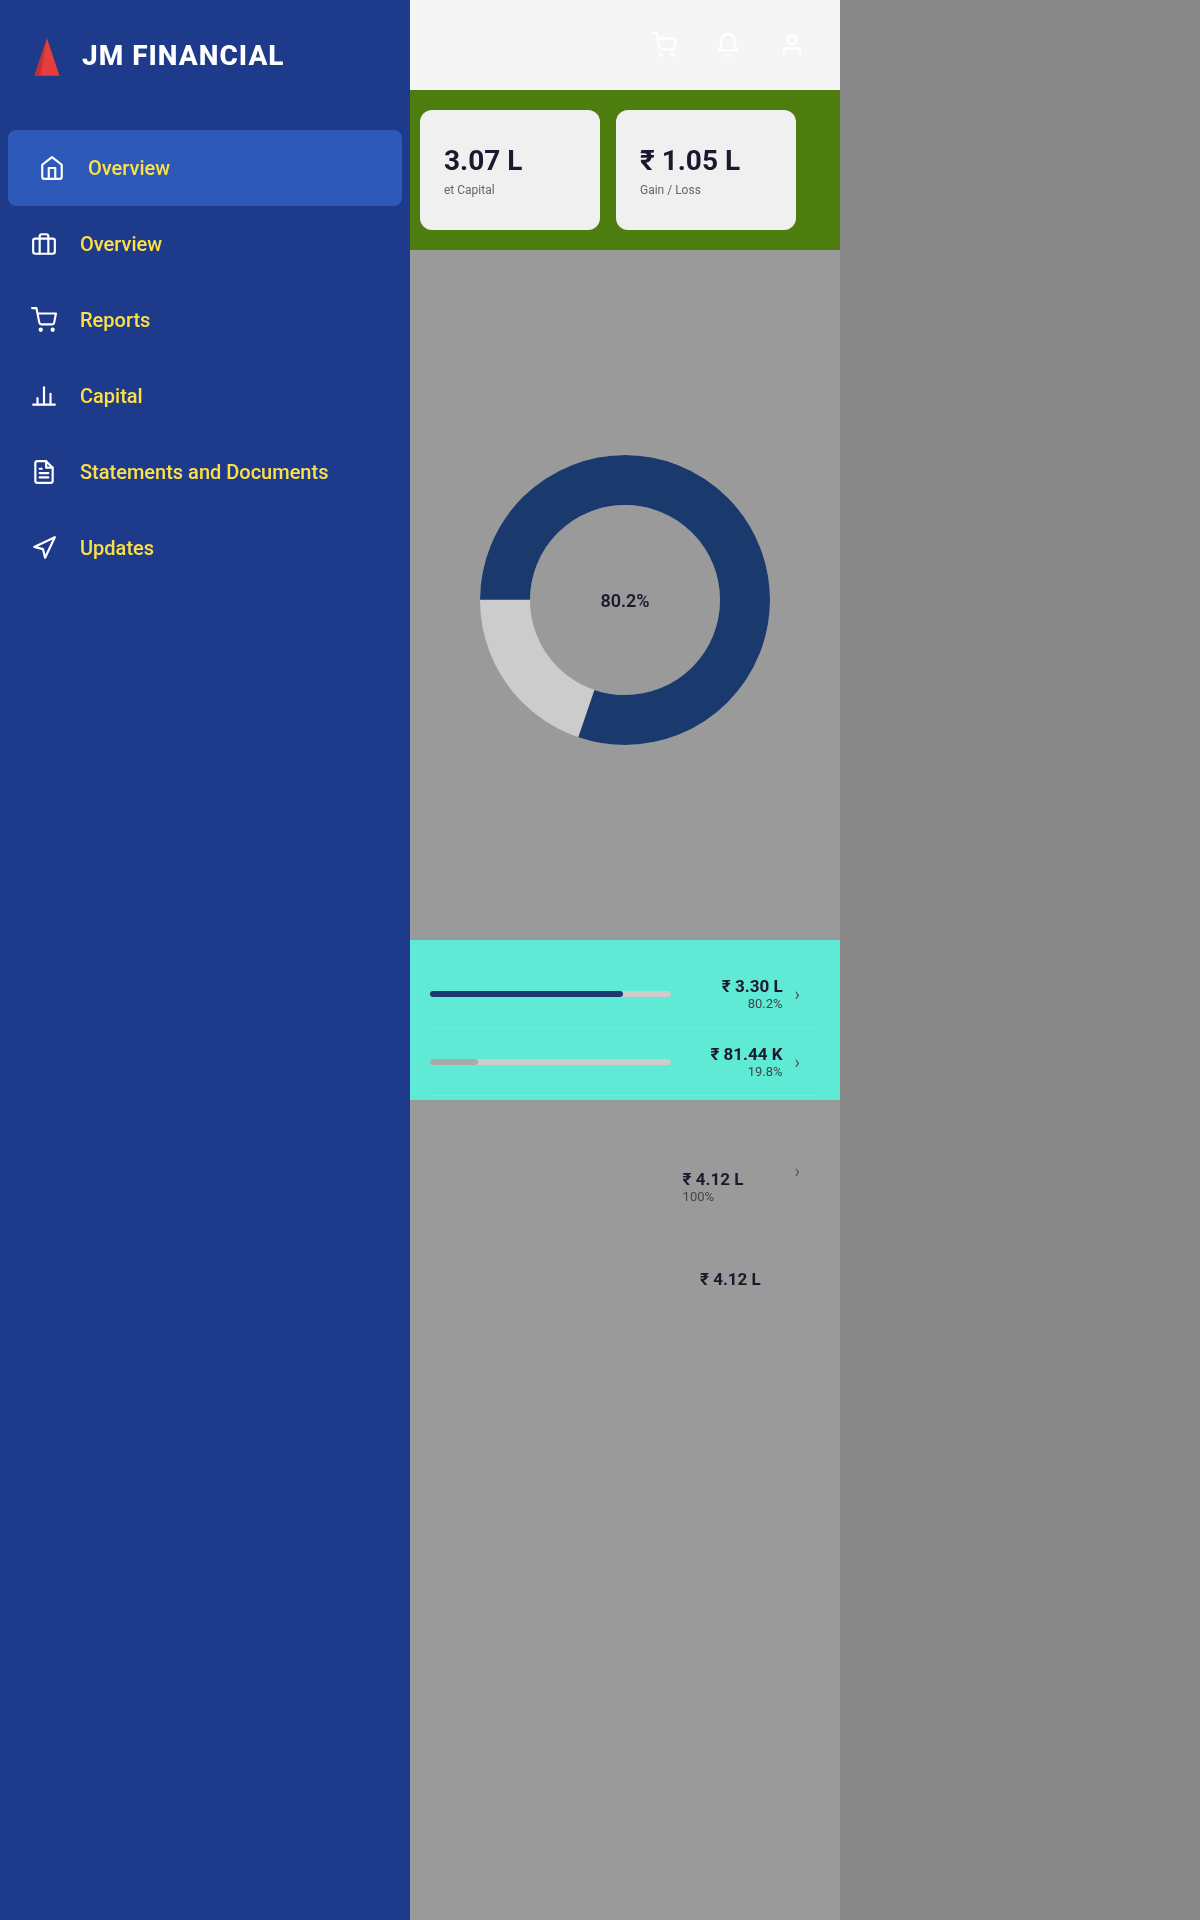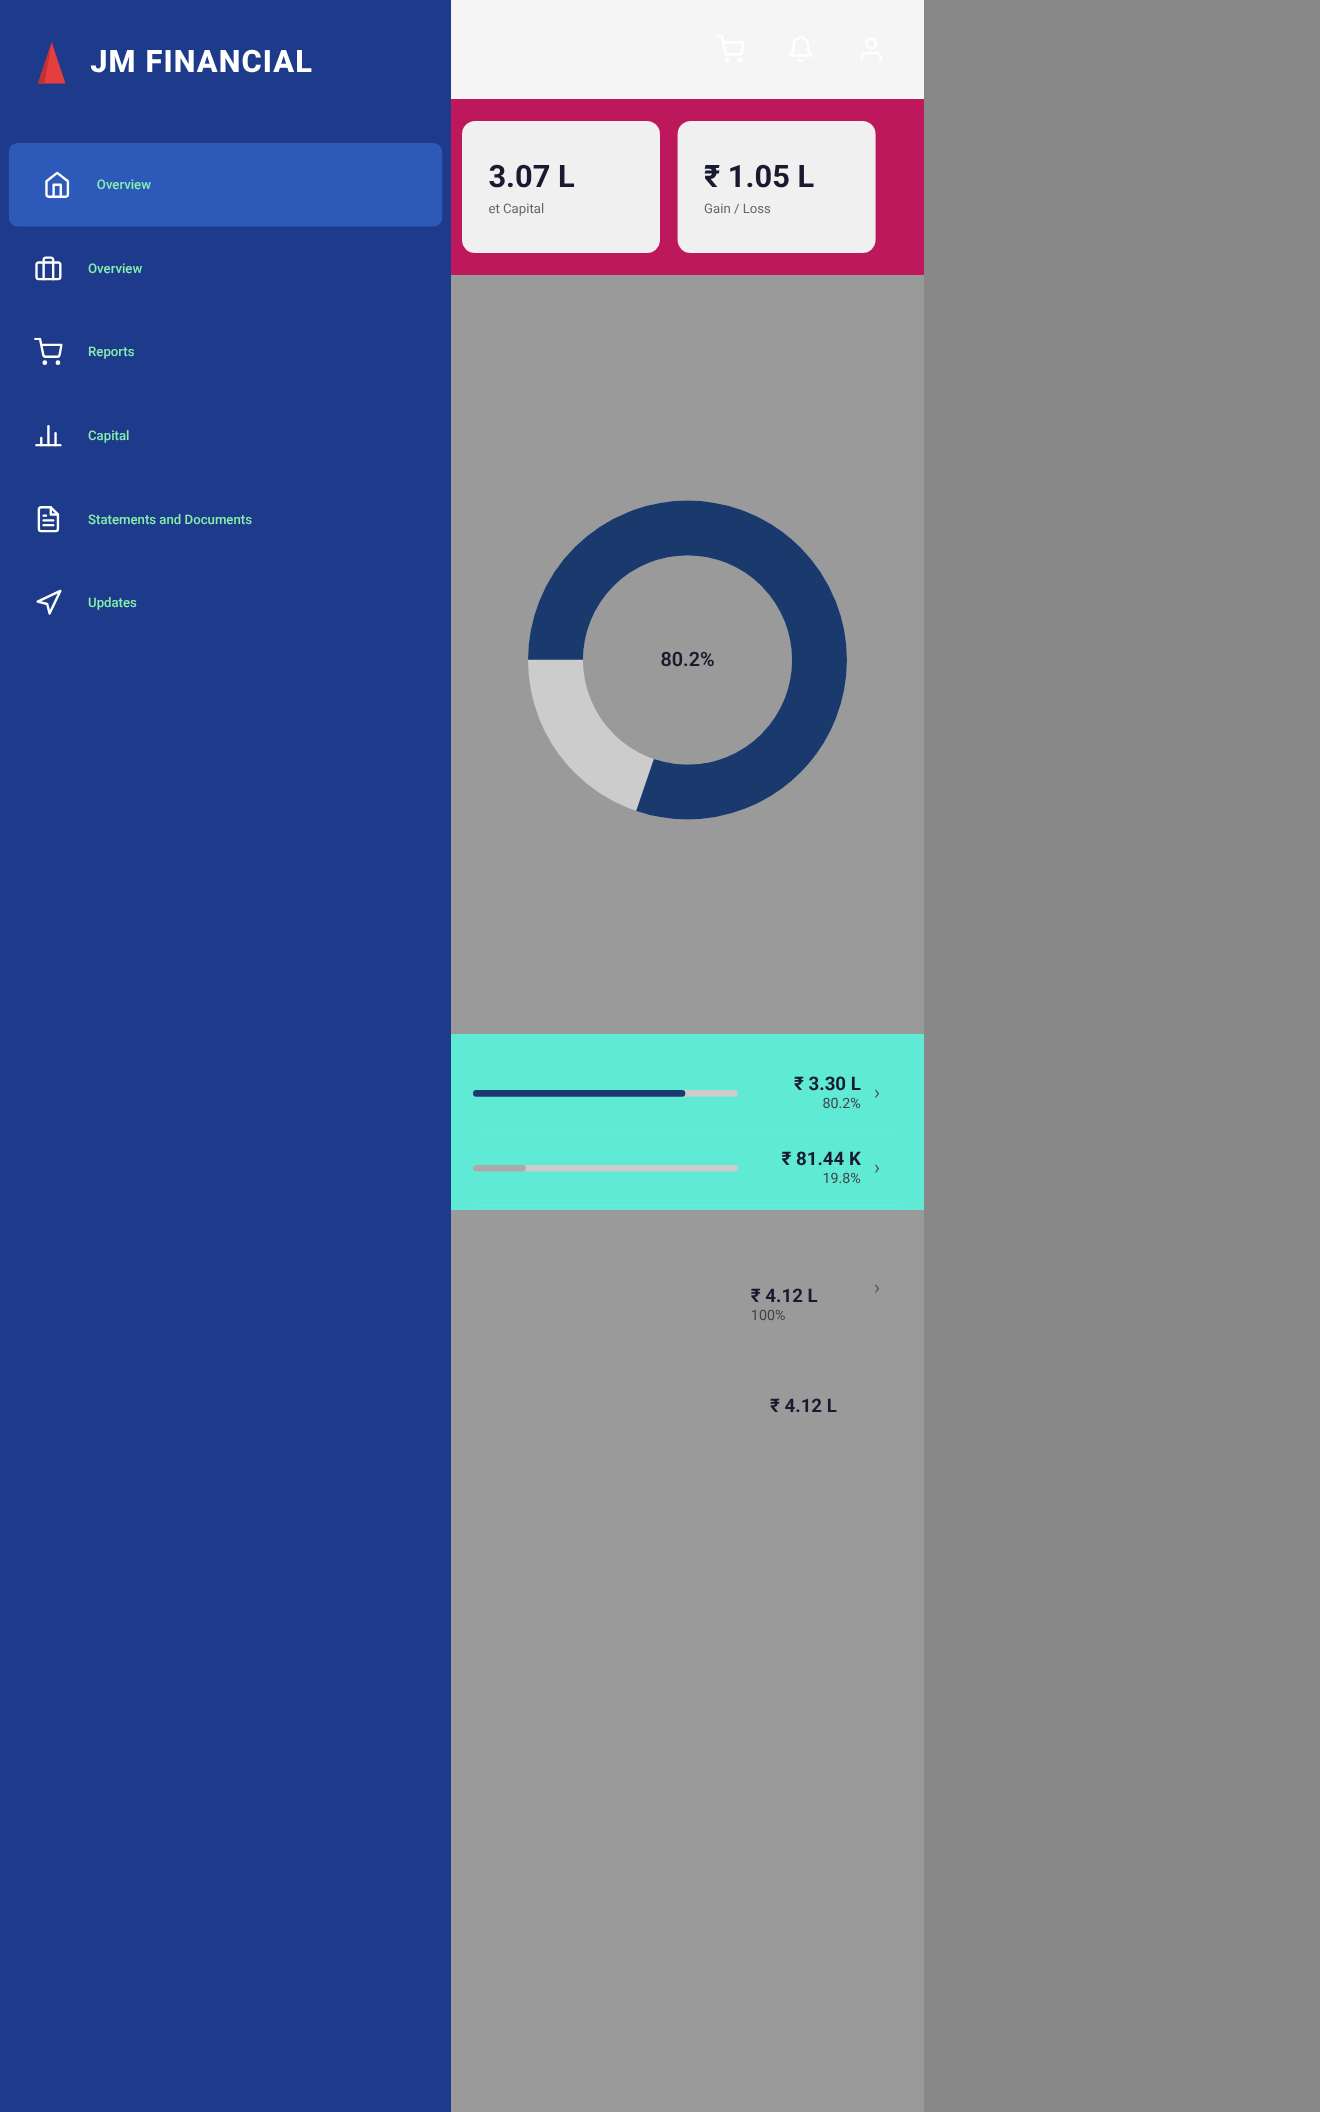--- a/index.html
+++ b/index.html
@@ -48,21 +48,21 @@
       cursor: pointer;
     }
 
     
     .cards-row {
       position: absolute;
       top: 90px;
       left: 0;
       right: 0;
       height: 160px;
-      background: #be185d;
+      background: #4d7c0f;
       display: flex;
       align-items: center;
       padding: 20px 20px 20px 420px;
       gap: 16px;
     }
 
     .stat-card {
       background: #f0f0f0;
       border-radius: 12px;
       padding: 20px 24px;
@@ -265,23 +265,23 @@
       height: 32px;
       display: flex;
       align-items: center;
       justify-content: center;
       color: #ffffff;
       font-size: 22px;
       flex-shrink: 0;
     }
 
     .nav-item .nav-label {
-      font-size: 12px;
+      font-size: 20px;
       font-weight: 500;
-      color: #86efac;
+      color: #fde047;
     }
 
     
     .icon-svg {
       width: 26px;
       height: 26px;
       fill: none;
       stroke: #ffffff;
       stroke-width: 2;
       stroke-linecap: round;

